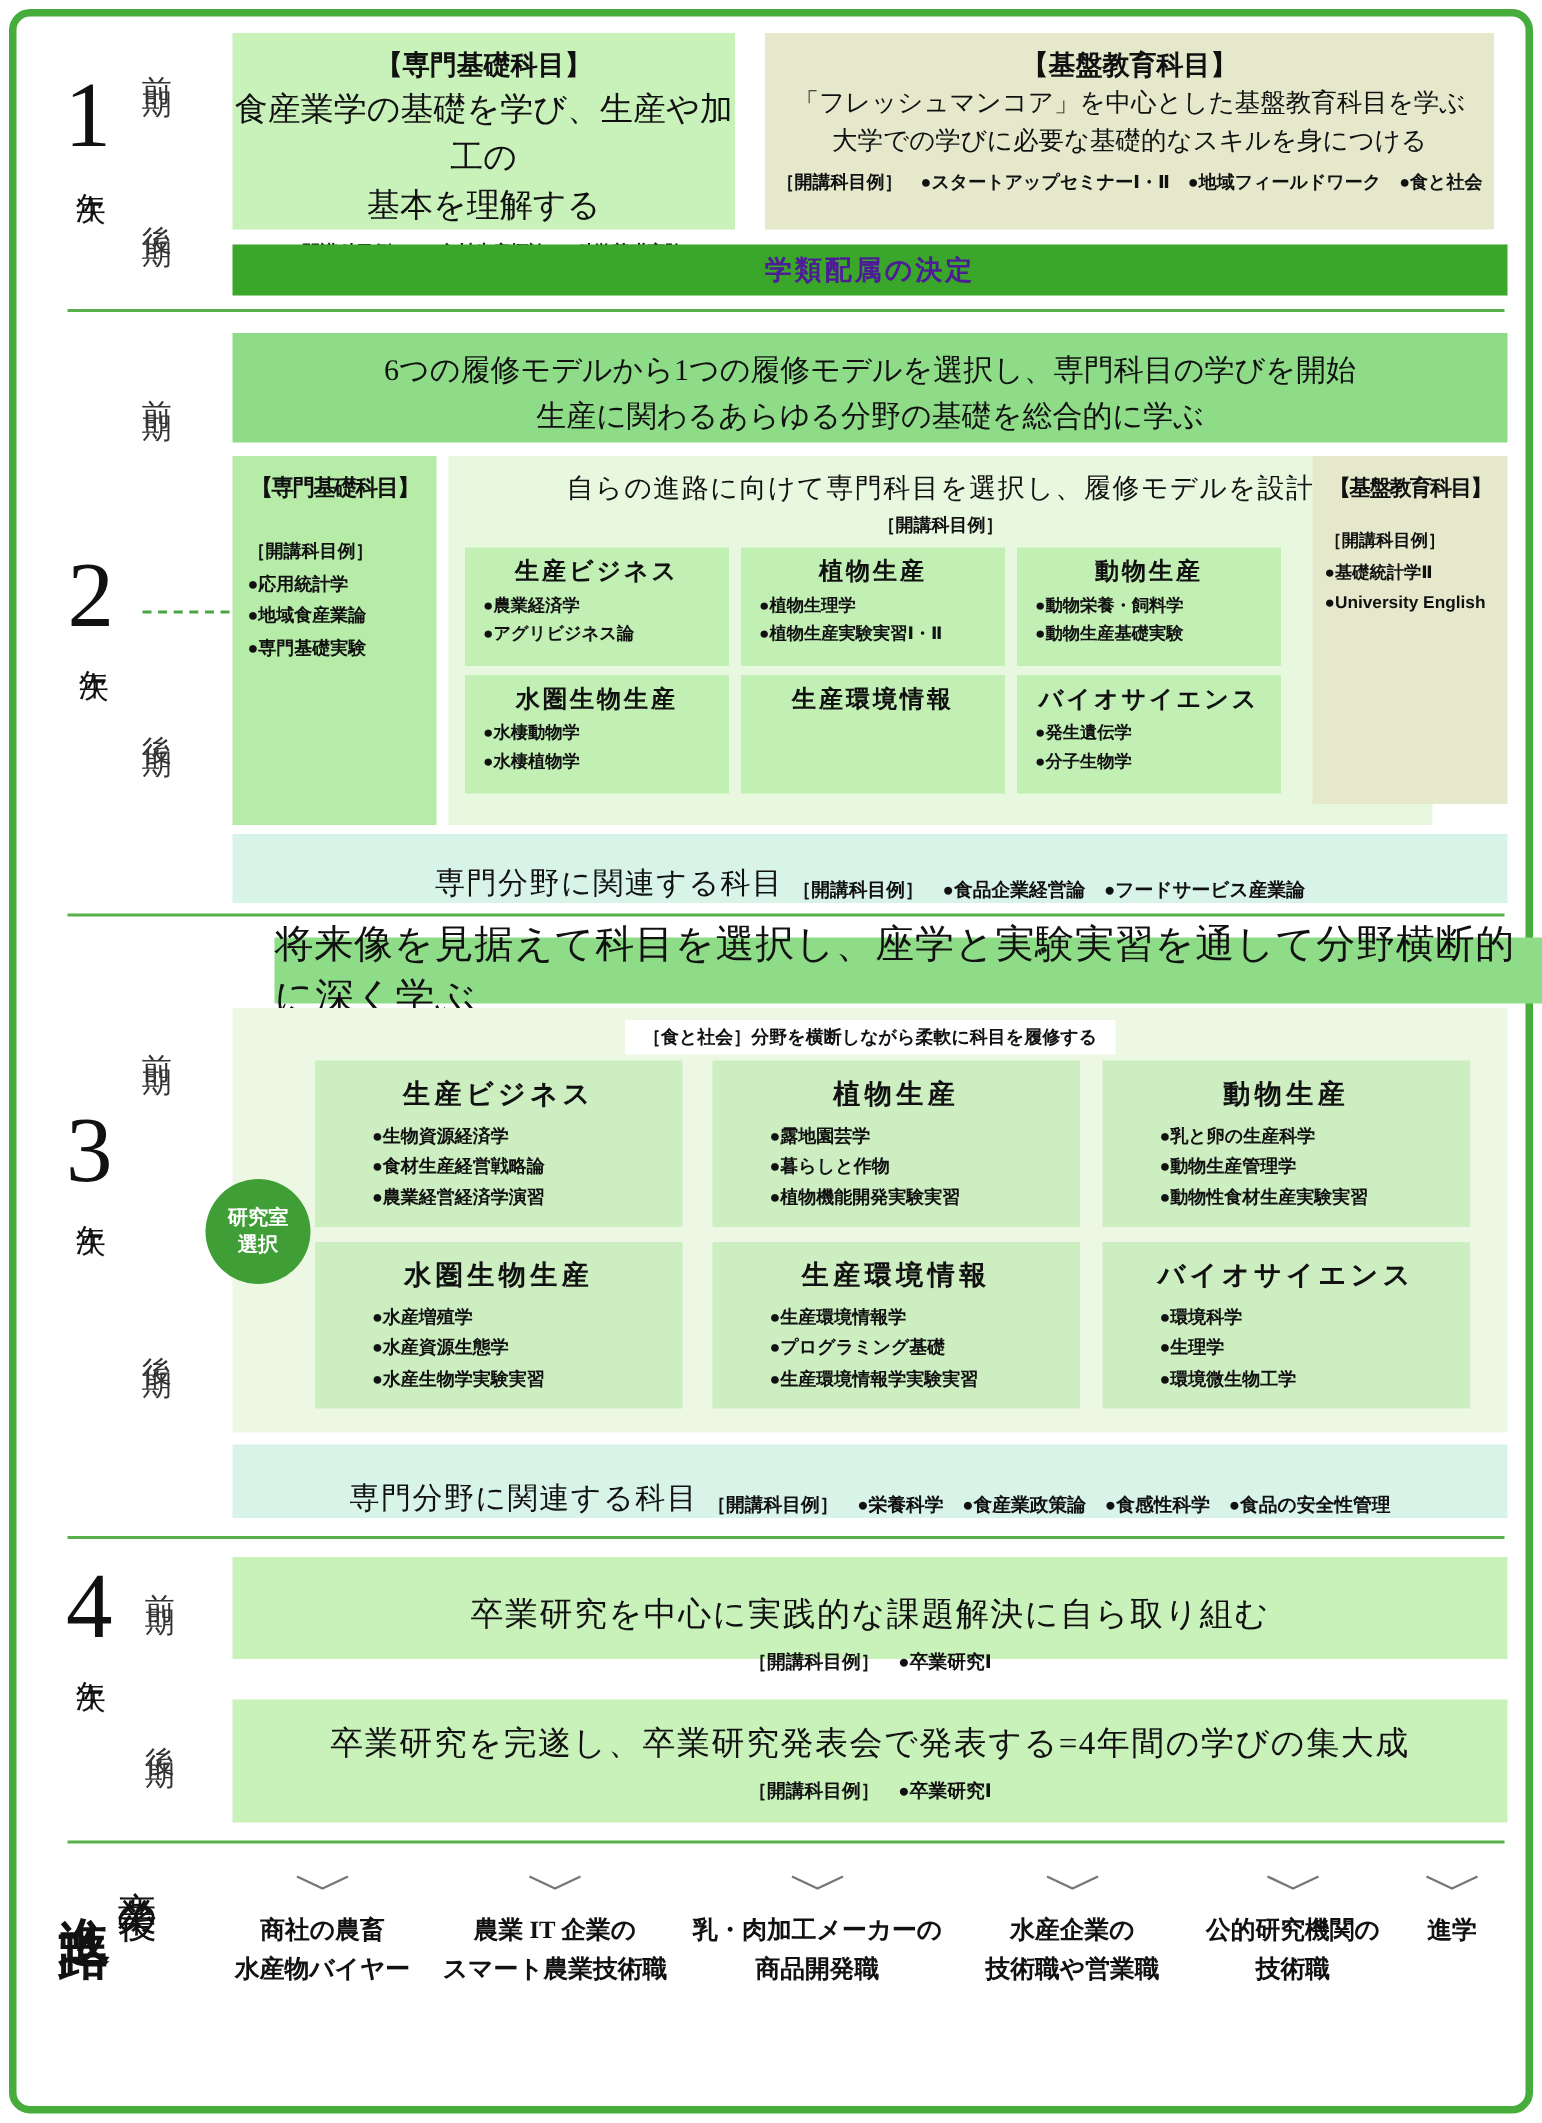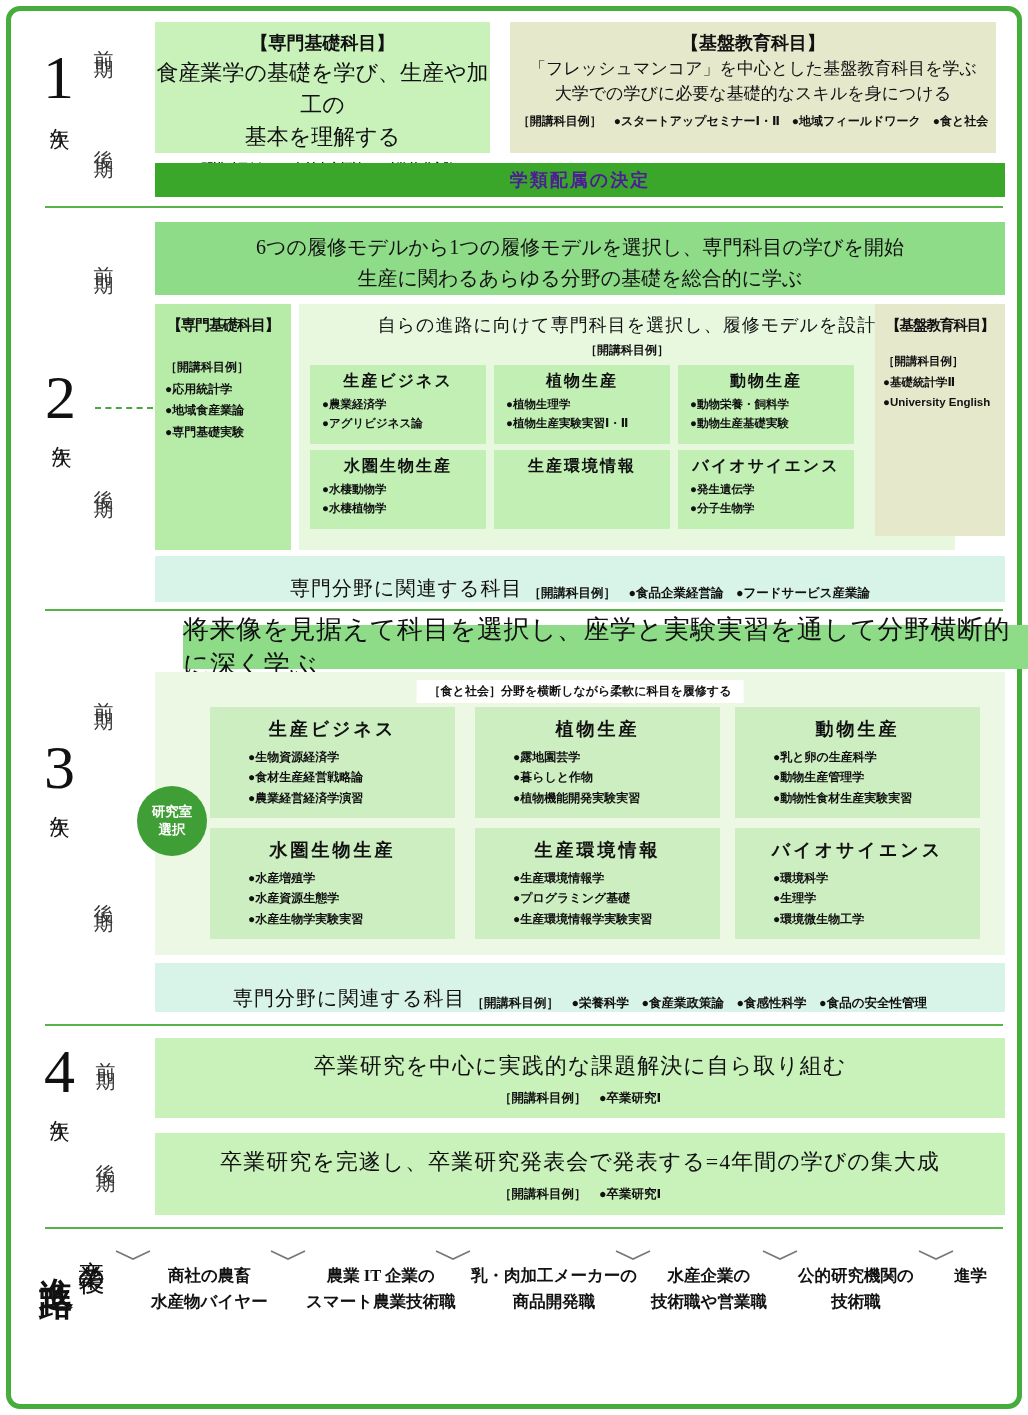--- a/index.html
+++ b/index.html
@@ -67,29 +67,29 @@
   .c0{left:55px;top:35px}.c1{left:320px;top:35px}.c2{left:580px;top:35px}
   .c3{left:55px;top:156px}.c4{left:320px;top:156px}.c5{left:580px;top:156px}
   .y3-cont .bt{font-size:18px;letter-spacing:3px;}
   .y3-cont .bl{font-size:12px;padding-left:38px;margin-top:6px;line-height:1.7;}
   .y3-circle{left:137px;top:786px;width:70px;height:70px;border-radius:50%;background:#3f9e35;color:#fff;
              display:flex;flex-direction:column;align-items:center;justify-content:center;
              font-size:13.5px;font-weight:700;line-height:1.35;}
 
   
   .y4-box{left:155px;width:850px;background:#c9f2bb;text-align:center;box-sizing:border-box;}
-  .y4-box1{top:1038px;height:80px;padding-top:13px;}
+  .y4-box1{top:1038px;height:68px;padding-top:23px;}
   .y4-box2{top:1133px;height:82px;padding-top:14px;}
   .y4-box .t{font-family:"Liberation Serif","DejaVu Serif",serif;font-size:22px;letter-spacing:1px;}
   .y4-box .c{font-size:12.5px;font-weight:700;margin-top:9px;}
 
   
   .shinro{left:38px;top:1250px;font-family:"Liberation Serif","DejaVu Serif",serif;font-size:35px;font-weight:600;letter-spacing:8px;}
   .sotsu{left:78px;top:1240px;font-family:"Liberation Serif","DejaVu Serif",serif;font-size:26px;letter-spacing:4px;}
-  .career{position:absolute;top:1250px;display:flex;flex-direction:row;align-items:flex-start;}
+  .career{position:absolute;top:1250px;display:flex;flex-direction:column;align-items:center;}
   .career .lines{margin-top:13px;text-align:center;font-family:"Liberation Serif","DejaVu Serif",serif;
                  font-weight:700;font-size:16.5px;line-height:1.6;}
   .car0{left:115px;width:200px}.car1{left:270px;width:200px}.car2{left:435px;width:220px}
   .car3{left:615px;width:200px}.car4{left:762px;width:200px}.car5{left:918px;width:100px}
   .chev{display:block;}
 </style>
 </head>
 <body>
 
 <div class="canvas">

